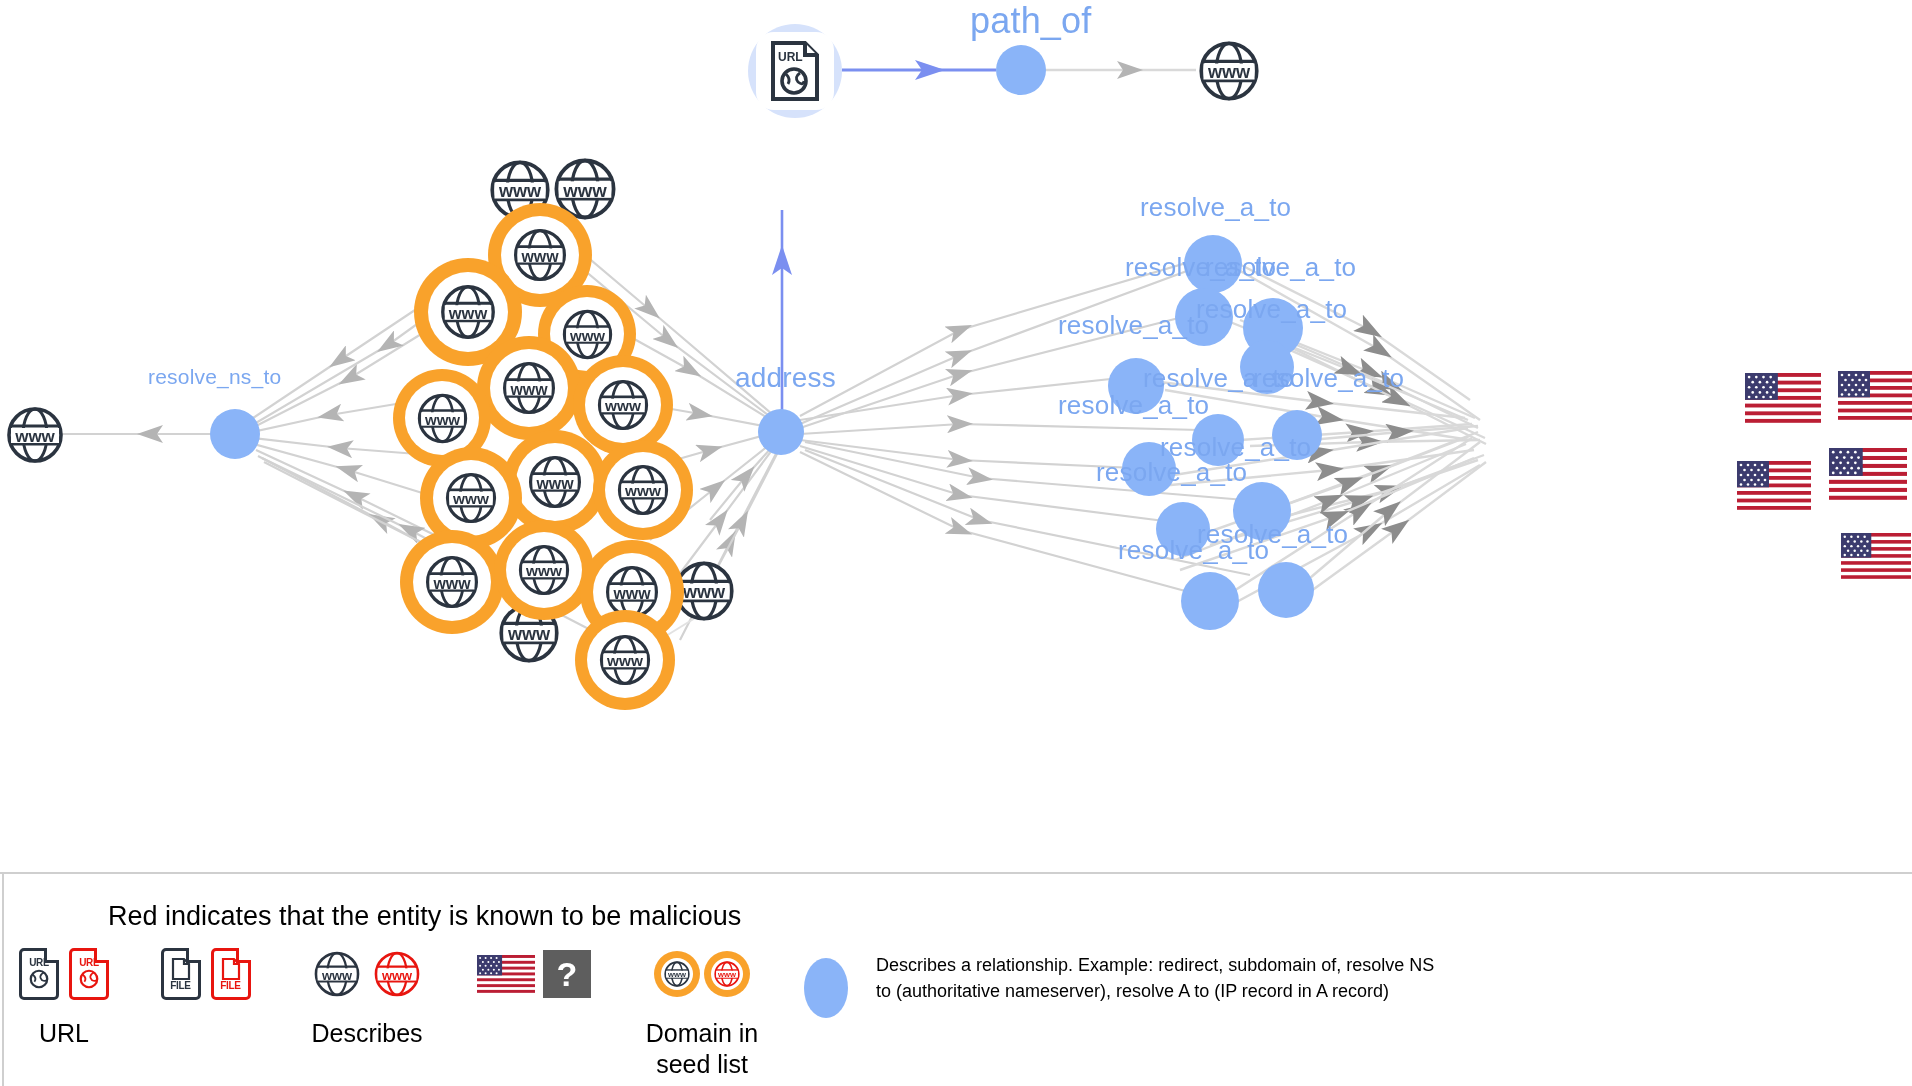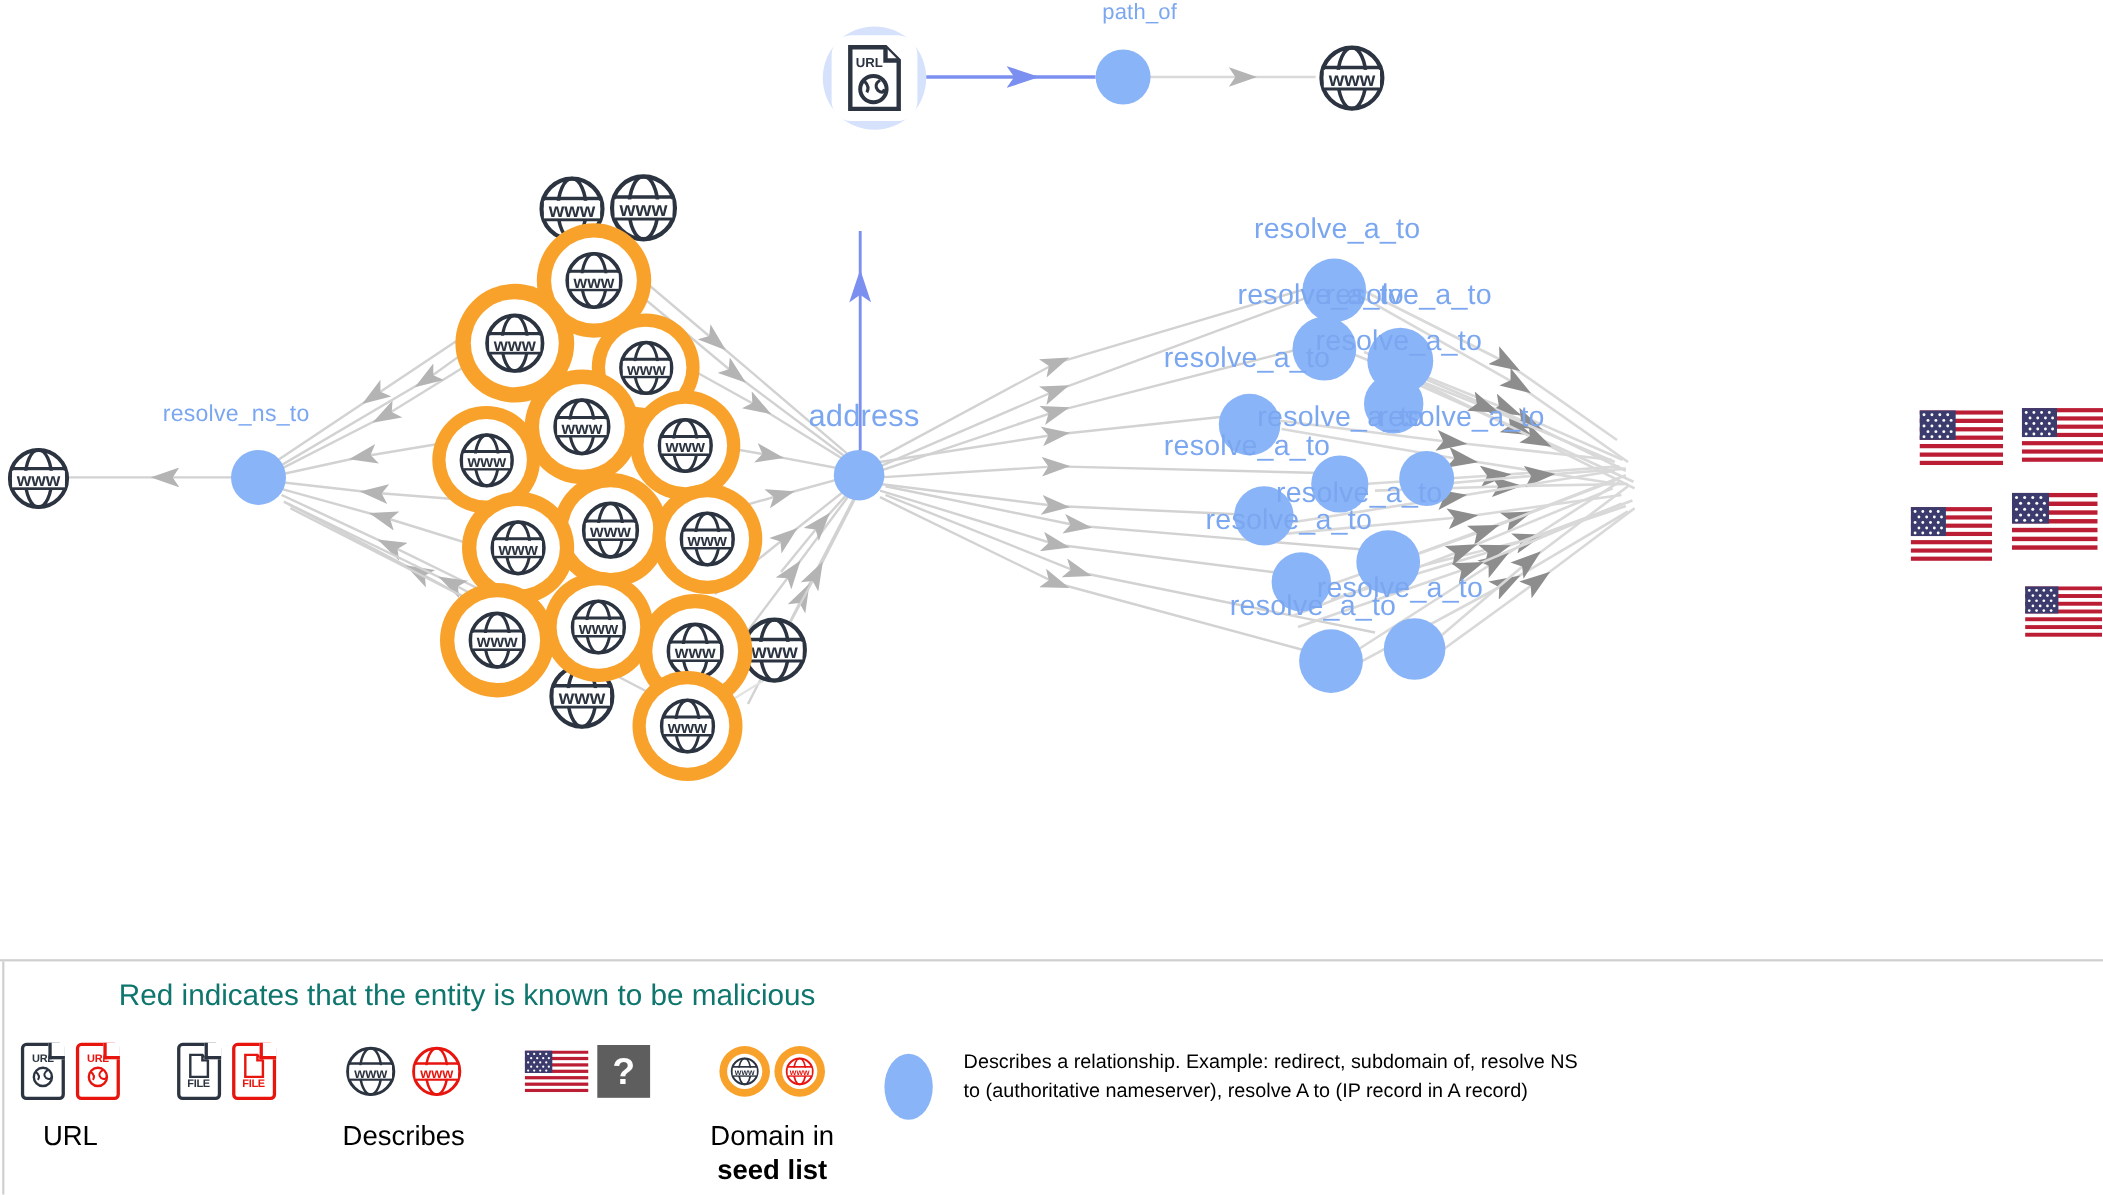--- a/index.html
+++ b/index.html
@@ -43,21 +43,21 @@
 
   
   #legend{
     position:absolute;left:0;top:872px;width:1912px;height:214px;background:#fff;
     border-top:2px solid #cfcfcf;
   }
   #legend-divider-left{
     position:absolute;left:2px;top:0;width:2px;height:214px;background:#cfcfcf;
   }
   #malicious-note{
-    position:absolute;left:108px;top:16px;color:#0f766e;font-size:27px;
+    position:absolute;left:108px;top:27px;color:#000000;font-size:27px;
     font-family:"Liberation Sans", sans-serif;
   }
   .legend-col{position:absolute;top:70px;text-align:center;}
   .legend-icons{display:flex;align-items:center;justify-content:center;gap:10px;height:60px;}
   .legend-caption{margin-top:14px;font-size:25px;color:#000;line-height:1.22;}
   .legend-sub{font-size:20px;color:#000;display:block;}
 
   .ic-doc{width:40px;height:52px;box-sizing:border-box;border:3px solid #2b3440;border-radius:5px;
           position:relative;display:flex;flex-direction:column;align-items:center;justify-content:center;background:#fff;}
   .ic-doc.red{border-color:#e8150f;}
@@ -600,21 +600,21 @@
           <circle cx="21.5" cy="19" r="1.3"></circle>
           <circle cx="28" cy="19" r="1.3"></circle>
           <circle cx="4" cy="23.5" r="1.3"></circle>
           <circle cx="11" cy="23.5" r="1.3"></circle>
           <circle cx="18" cy="23.5" r="1.3"></circle>
           <circle cx="25" cy="23.5" r="1.3"></circle>
         </g>
     </svg>
   </div>
 
-  <div class="edge-label" style="left:1002px;top:0px;font-size:20px;">path_of</div>
+  <div class="edge-label" style="left:970px;top:0px;font-size:36px;">path_of</div>
   <div class="edge-label" style="left:735px;top:362px;font-size:28px;">address</div>
   <div class="edge-label" style="left:148px;top:365px;font-size:21px;">resolve_ns_to</div>
   <div class="edge-label" style="left:1140px;top:192px;">resolve_a_to</div>
   <div class="edge-label" style="left:1125px;top:252px;">resolve_a_to</div>
   <div class="edge-label" style="left:1205px;top:252px;">resolve_a_to</div>
   <div class="edge-label" style="left:1058px;top:310px;">resolve_a_to</div>
   <div class="edge-label" style="left:1196px;top:294px;">resolve_a_to</div>
   <div class="edge-label" style="left:1143px;top:363px;">resolve_a_to</div>
   <div class="edge-label" style="left:1253px;top:363px;">resolve_a_to</div>
   <div class="edge-label" style="left:1058px;top:390px;">resolve_a_to</div>
@@ -755,21 +755,21 @@
               <ellipse cx="31" cy="31" rx="12" ry="26" fill="none" stroke="#e8150f" stroke-width="3.4"></ellipse>
               <path d="M7,22 H55 M7,40 H55" stroke="#e8150f" stroke-width="3.4" fill="none"></path>
               <rect x="7" y="24" width="48" height="15" fill="#fff"></rect>
               <text x="31" y="38" text-anchor="middle" font-family="Liberation Sans, sans-serif" font-size="17" font-weight="bold" fill="#e8150f">www</text>
             </svg>
         </div>
       </div>
     </div>
     <div class="legend-caption">
       <span>Domain in</span>
-      <span class="legend-sub" style="font-size:25px;font-weight:bold;">seed list</span>
+      <span class="legend-sub" style="font-size:25px;">seed list</span>
     </div>
   </div>
 
   <div id="rel-legend-dot"></div>
   <div id="rel-legend-text">
     <div>Describes a relationship. Example: redirect, subdomain of, resolve  NS</div>
     <div>to (authoritative nameserver), resolve A to (IP record in A record)</div>
   </div>
 </div>
 

